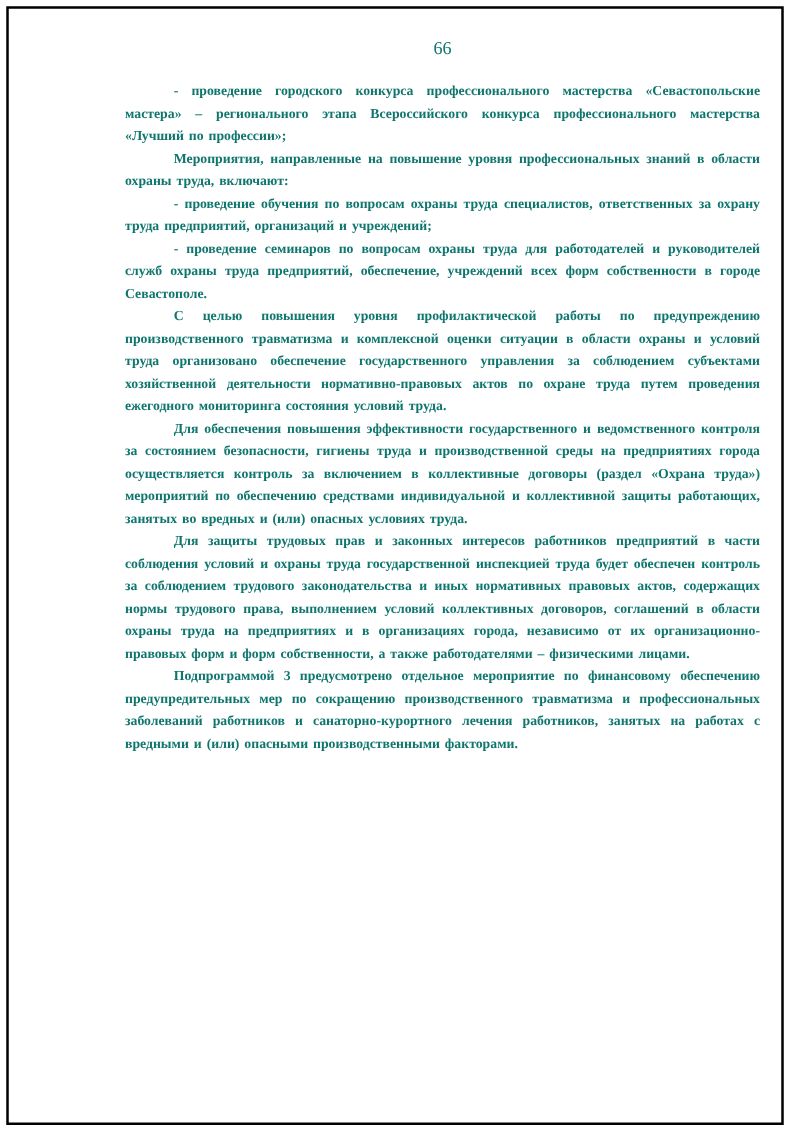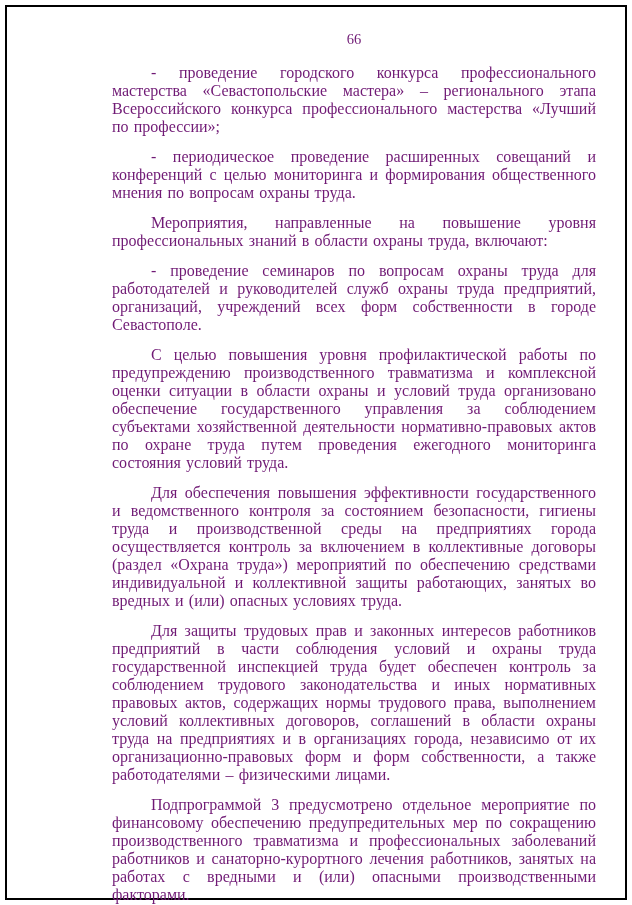--- a/index.html
+++ b/index.html
@@ -6,21 +6,21 @@
     margin: 0;
     padding: 0;
     background: #e8e8e8;
   }
   .page {
     position: relative;
     width: 632px;
     height: 905px;
     background: #ffffff;
     font-family: "Liberation Serif", serif;
-    color: #701a75;
+    color: #0f766e;
     overflow: hidden;
     margin: 0 auto;
   }
   .frame {
     position: absolute;
     top: 5px;
     left: 5px;
     right: 5px;
     bottom: 5px;
     border: 2px solid #000000;
@@ -32,41 +32,42 @@
     left: 100px;
     width: 508px;
   }
   .page-number {
     text-align: center;
     font-size: 14.5px;
     line-height: 18px;
     margin: 0 0 16px 0;
   }
   .body-text p {
-    margin: 12px;
+    margin: 0;
     padding: 0;
     text-align: justify;
     text-align-last: left;
     text-indent: 39px;
-    font-size: 16px;
+    font-size: 11px;
     line-height: 18px;
     word-spacing: 1.2px;
+    font-weight: bold;
   }
 </style>
 </head>
 <body>
 
 <div class="page">
   <div class="frame"></div>
   <div class="content">
     <div class="page-number">66</div>
     <div class="body-text">
         <p>- проведение городского конкурса профессионального мастерства «Севастопольские мастера» – регионального этапа Всероссийского конкурса профессионального мастерства «Лучший по профессии»;</p>
-        <p>- периодическое проведение расширенных совещаний и конференций с целью мониторинга и формирования общественного мнения по вопросам охраны труда.</p>
         <p>Мероприятия, направленные на повышение уровня профессиональных знаний в области охраны труда, включают:</p>
-        <p>- проведение семинаров по вопросам охраны труда для работодателей и руководителей служб охраны труда предприятий, организаций, учреждений всех форм собственности в городе Севастополе.</p>
+        <p>- проведение обучения по вопросам охраны труда специалистов, ответственных за охрану труда предприятий, организаций и учреждений;</p>
+        <p>- проведение семинаров по вопросам охраны труда для работодателей и руководителей служб охраны труда предприятий, обеспечение, учреждений всех форм собственности в городе Севастополе.</p>
         <p>С целью повышения уровня профилактической работы по предупреждению производственного травматизма и комплексной оценки ситуации в области охраны и условий труда организовано обеспечение государственного управления за соблюдением субъектами хозяйственной деятельности нормативно-правовых актов по охране труда путем проведения ежегодного мониторинга состояния условий труда.</p>
         <p>Для обеспечения повышения эффективности государственного и ведомственного контроля за состоянием безопасности, гигиены труда и производственной среды на предприятиях города осуществляется контроль за включением в коллективные договоры (раздел «Охрана труда») мероприятий по обеспечению средствами индивидуальной и коллективной защиты работающих, занятых во вредных и (или) опасных условиях труда.</p>
         <p>Для защиты трудовых прав и законных интересов работников предприятий в части соблюдения условий и охраны труда государственной инспекцией труда будет обеспечен  контроль за соблюдением трудового законодательства и иных нормативных правовых актов, содержащих нормы трудового права, выполнением условий коллективных договоров, соглашений в области охраны труда на предприятиях и в организациях города, независимо от их организационно-правовых форм и форм собственности, а также работодателями – физическими лицами.</p>
         <p>Подпрограммой 3 предусмотрено отдельное мероприятие по финансовому обеспечению предупредительных мер по сокращению производственного травматизма и профессиональных заболеваний работников и санаторно-курортного лечения работников, занятых на работах с вредными и (или) опасными производственными факторами.</p>
       </div>
   </div>
 </div>
 
 </body></html>

